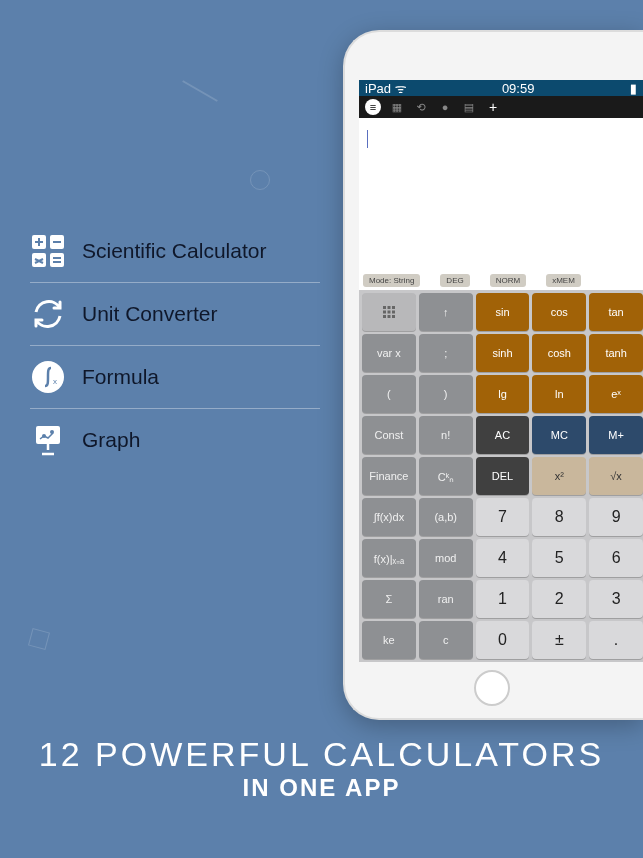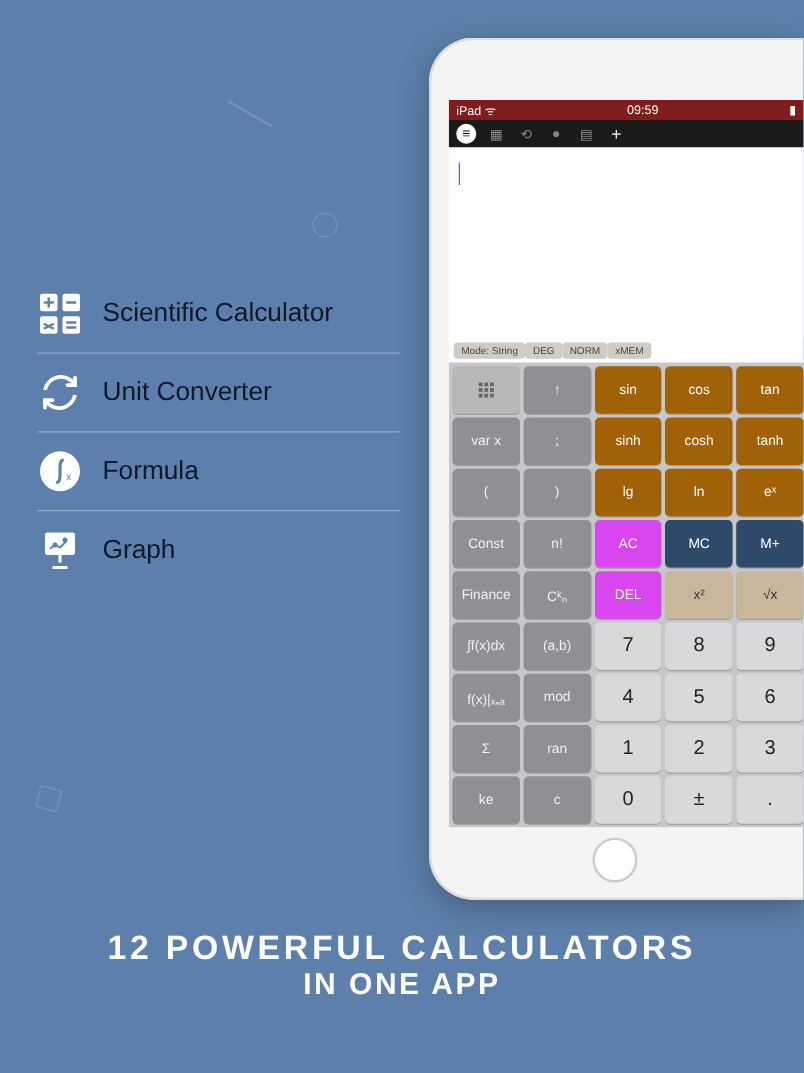--- a/index.html
+++ b/index.html
@@ -58,22 +58,22 @@
     
     .tagline {
       position: absolute;
       bottom: 56px;
       left: 0;
       right: 0;
       text-align: center;
       color: #fff;
     }
     .tagline .line1t {
-      font-size: 27px;
-      font-weight: 700;
+      font-size: 34px;
+      font-weight: 400;
       letter-spacing: 3px;
     }
     .tagline .line2t {
       font-size: 24px;
       font-weight: 800;
       letter-spacing: 2px;
       text-align: center;
     }
 
     
@@ -104,23 +104,23 @@
     .screen {
       width: 100%;
       height: 100%;
       background: #fff;
       display: flex;
       flex-direction: column;
       overflow: hidden;
     }
     .status-bar {
       height: 16px;
-      background: #7f1d1d;
+      background: #0c4a6e;
       color: #fff;
-      font-size: 10px;
+      font-size: 13px;
       display: flex;
       align-items: center;
       justify-content: space-between;
       padding: 0 6px;
     }
     .toolbar {
       height: 22px;
       background: #1a1a1a;
       display: flex;
       align-items: center;
@@ -134,21 +134,21 @@
       background: #fff;
       position: relative;
     }
     .cursor {
       position:absolute; left:8px; top:12px; width:1px; height:18px; background:#5a6fbf;
     }
     .mode-row {
       height: 20px;
       display: flex;
       align-items: center;
-      gap: 0;
+      gap: 20px;
       padding: 0 4px;
       font-size: 8px;
     }
     .mode-pill {
       background: #d0ccc3;
       border-radius: 3px;
       padding: 2px 6px;
       color: #444;
     }
     .keypad {
@@ -166,21 +166,21 @@
       justify-content: center;
       border-radius: 4px;
       font-size: 11px;
       font-weight: 500;
       color: #333;
       background: #8e9093;
       box-shadow: 0 1px 0 rgba(0,0,0,0.2);
     }
     .key.teal { background:#a16207; color:#fff; }
     .key.gray { background:#8e9093; color:#f0f0f0; }
-    .key.red { background:#d946ef; color:#fff; }
+    .key.red { background:#404040; color:#fff; }
     .key.navy { background:#2d4a6b; color:#fff; }
     .key.tan { background:#c9b79c; color:#333; }
     .key.light { background:#d9d9db; color:#222; font-size:16px; font-weight:400;}
     .key.grid-ico { background:#b8b8ba; }
     .key svg { width:14px; height:14px; }
   </style>
 </head>
 <body>
 
 <div class="bg-shapes">

